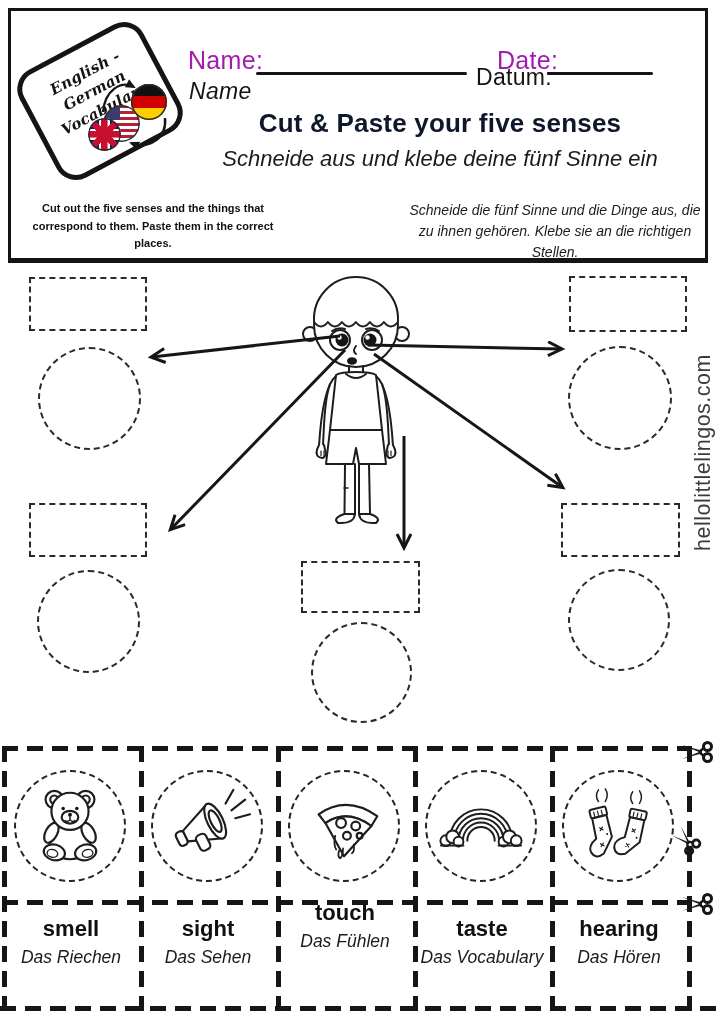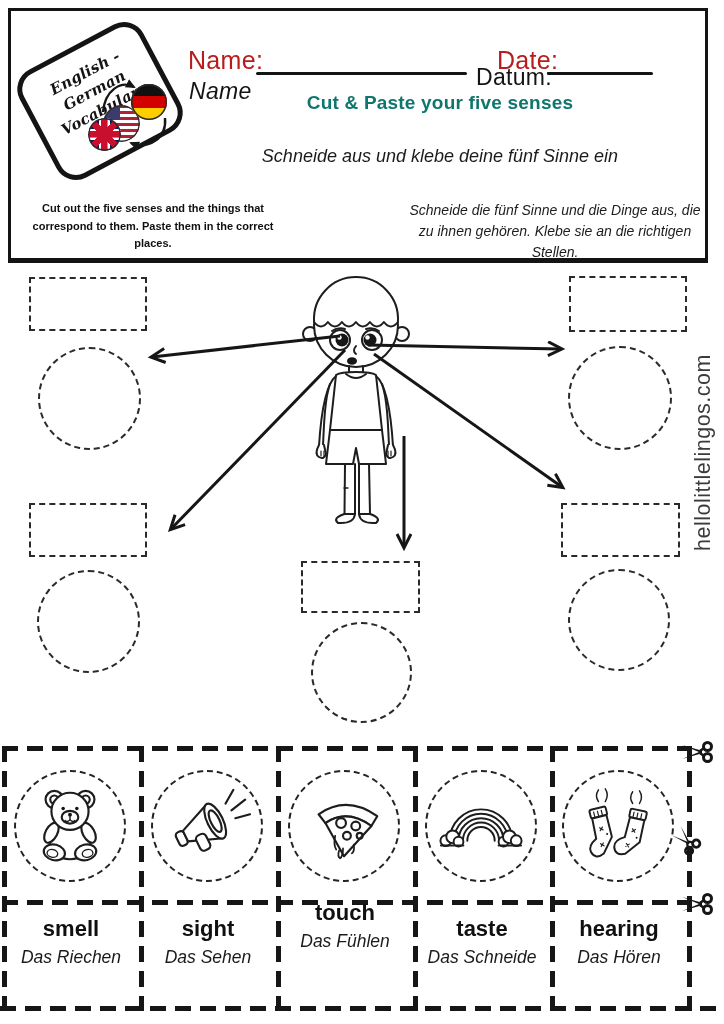--- a/index.html
+++ b/index.html
@@ -40,31 +40,31 @@
       linear-gradient(45deg,transparent 43%,#c8102e 43% 57%,transparent 57%),
       linear-gradient(-45deg,transparent 43%,#c8102e 43% 57%,transparent 57%),
       linear-gradient(#c8102e,#c8102e) center/100% 20% no-repeat,
       linear-gradient(#c8102e,#c8102e) center/20% 100% no-repeat,
       linear-gradient(#fff,#fff) center/100% 34% no-repeat,
       linear-gradient(#fff,#fff) center/34% 100% no-repeat,
       #012169;
   }
   .swap-arrows{position:absolute;left:95px;top:68px;width:84px;height:92px;z-index:7;}
   
-  .fld-label{position:absolute;font-size:25px;color:#b91c1c;letter-spacing:.3px;}
+  .fld-label{position:absolute;font-size:25px;color:#a21caf;letter-spacing:.3px;}
   .fld-label-de{position:absolute;font-size:23px;color:#141414;letter-spacing:.3px;}
   .italic{font-style:italic;}
   .write-line{position:absolute;height:3px;background:#141414;border-radius:2px;}
   .ws-title{
-    position:absolute;left:180px;top:92px;width:520px;text-align:center;
-    font-size:19px;font-weight:bold;letter-spacing:.2px;color:#0f766e;
+    position:absolute;left:180px;top:108px;width:520px;text-align:center;
+    font-size:26px;font-weight:bold;letter-spacing:.2px;color:#0f172a;
   }
   .ws-subtitle{
     position:absolute;left:180px;top:146px;width:520px;text-align:center;
-    font-size:18px;font-style:italic;color:#1b1b1b;
+    font-size:22px;font-style:italic;color:#1b1b1b;
   }
   .instr-en{
     position:absolute;left:14px;top:200px;width:278px;text-align:center;
     font-size:11px;font-weight:bold;line-height:1.6;color:#101010;
   }
   .instr-de{
     position:absolute;left:402px;top:200px;width:306px;text-align:center;
     font-size:14px;font-style:italic;line-height:1.5;color:#1b1b1b;
   }
   
@@ -305,21 +305,21 @@
   <div class="card-label" style="left:142px;top:916px;">
     <div class="en">sight</div>
     <div class="de">Das Sehen</div>
   </div>
   <div class="card-label" style="left:279px;top:900px;">
     <div class="en">touch</div>
     <div class="de">Das Fühlen</div>
   </div>
   <div class="card-label" style="left:416px;top:916px;">
     <div class="en">taste</div>
-    <div class="de">Das Schneide</div>
+    <div class="de">Das Vocabulary</div>
   </div>
   <div class="card-label" style="left:553px;top:916px;">
     <div class="en">hearing</div>
     <div class="de">Das Hören</div>
   </div>
 
   <svg class="scissors" style="left:680px;top:740px;" viewBox="0 0 36 24" width="36" height="24">
     <polygon points="2,5 22,10.8 22,13.2" fill="#161616"></polygon>
     <polygon points="2,19 22,13.2 22,10.8" fill="#161616"></polygon>
     <path d="M20,11 L24,8 M20,13 L24,16" stroke="#161616" stroke-width="2.5"></path>

